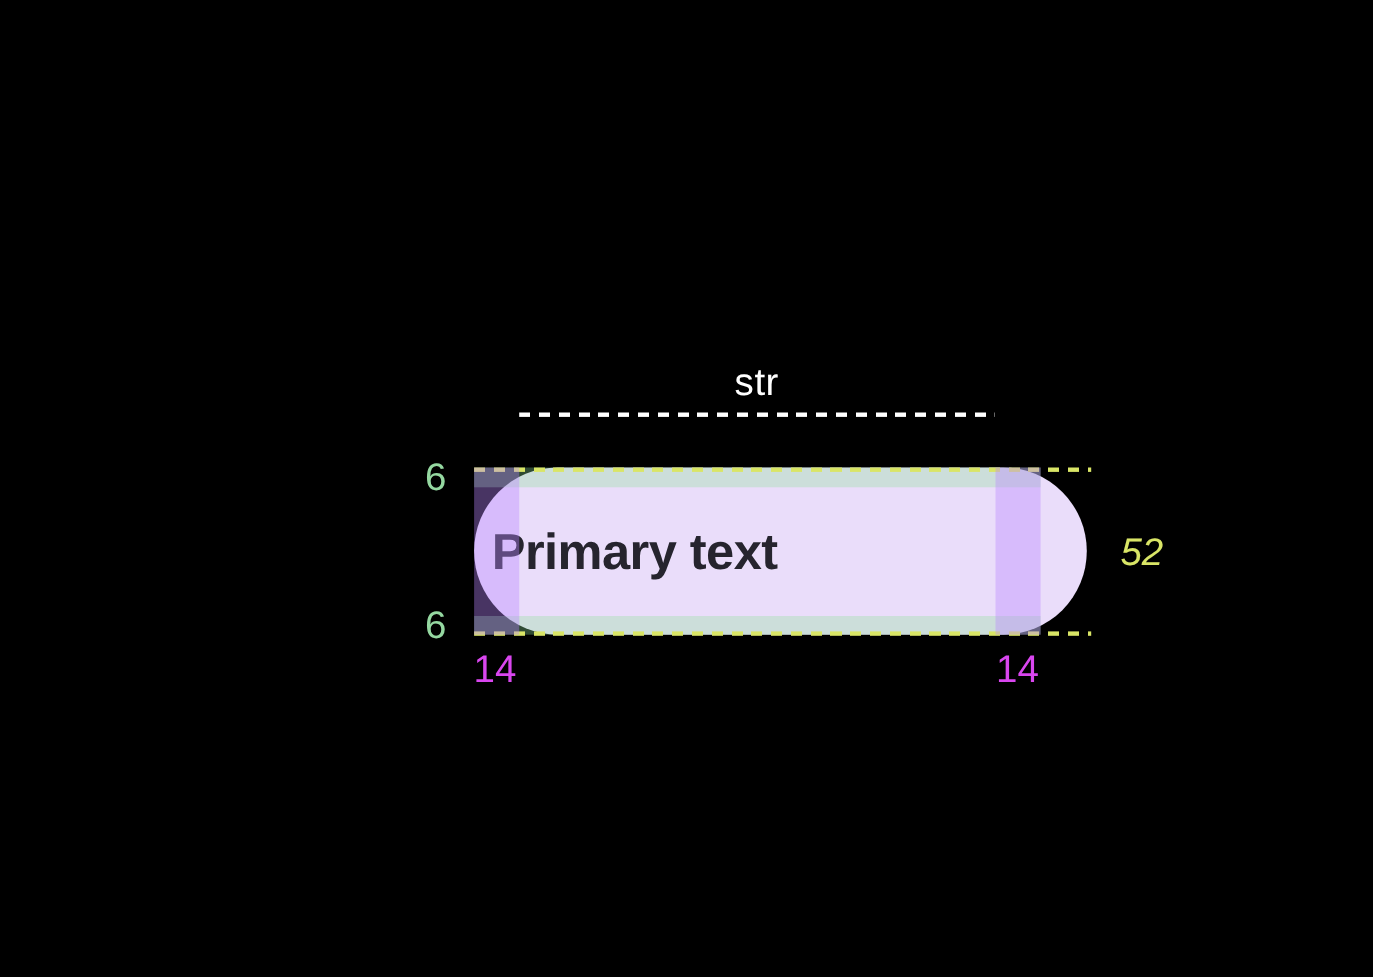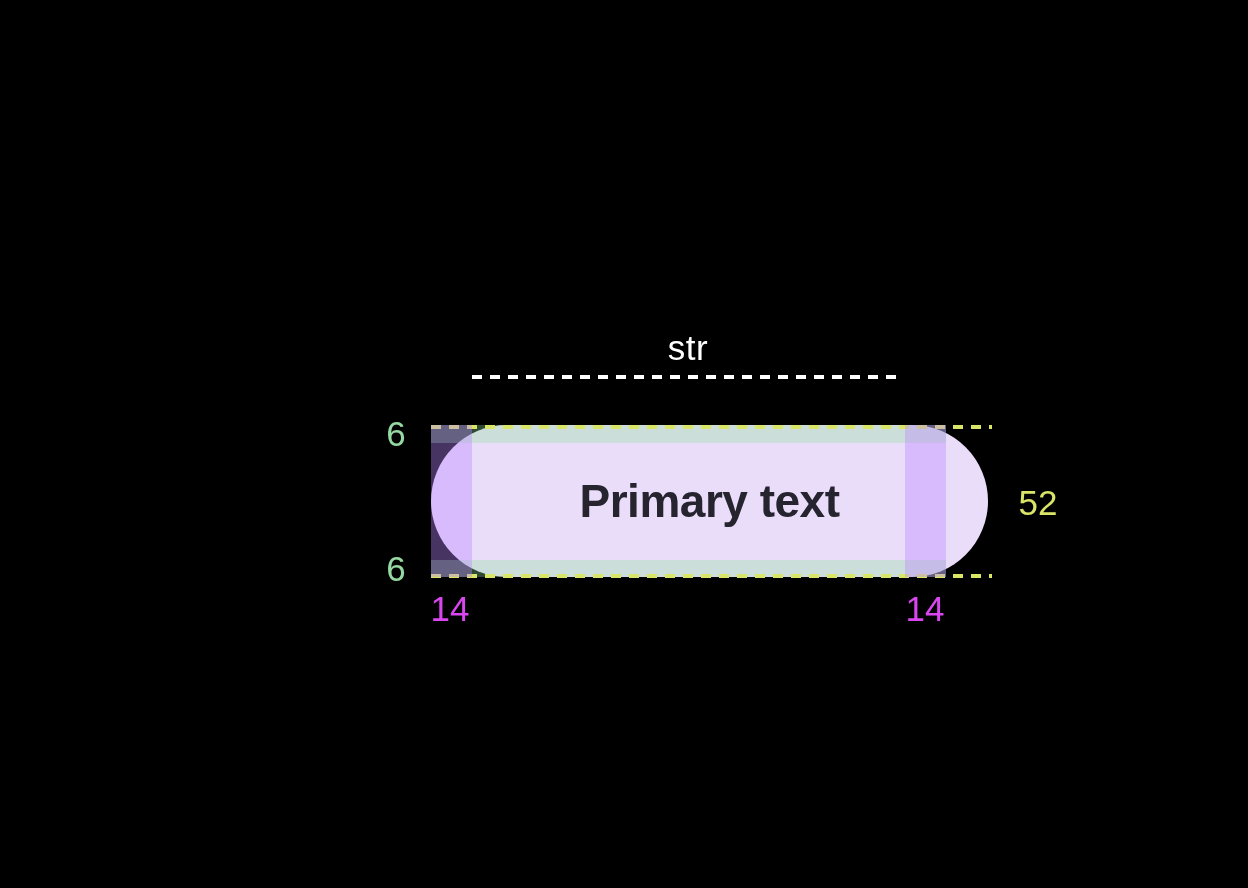--- a/index.html
+++ b/index.html
@@ -34,21 +34,21 @@
       transparent 10px, transparent 18px);
   }
 
   
   .pill {
     position: absolute;
     left: 367px; top: 361px;
     width: 557px; height: 152px;
     background: #eaddfa;
     border-radius: 76px;
-    display: flex; align-items: center; justify-content: center;
+    display: flex; align-items: center; justify-content: flex-start;
     z-index: 1;
   }
   .pill-label {
     color: #26242e;
     font-size: 46px;
     font-weight: 700;
     letter-spacing: -0.5px;
   }
 
   
@@ -86,21 +86,21 @@
 
   
   .value-label {
     position: absolute;
     display: flex; align-items: center; justify-content: center;
     font-size: 35px;
     font-weight: 400;
     z-index: 5;
   }
   .v-green { color: #95d8a1; }
-  .v-yellow { color: #d9e566; }
+  .v-yellow { color: #d9e566; font-style: italic; }
   .v-purple { color: #d946ef; }
 
   .pad-top-6    { left: 312px; top: 352px; width: 40px; height: 36px; }
   .pad-bottom-6 { left: 312px; top: 487px; width: 40px; height: 36px; }
   .height-52    { left: 946px; top: 421px; width: 56px; height: 36px; }
   .pad-left-14  { left: 364px; top: 527px; width: 44px; height: 36px; }
   .pad-right-14 { left: 839px; top: 527px; width: 44px; height: 36px; }
 </style>
 </head>
 <body>

